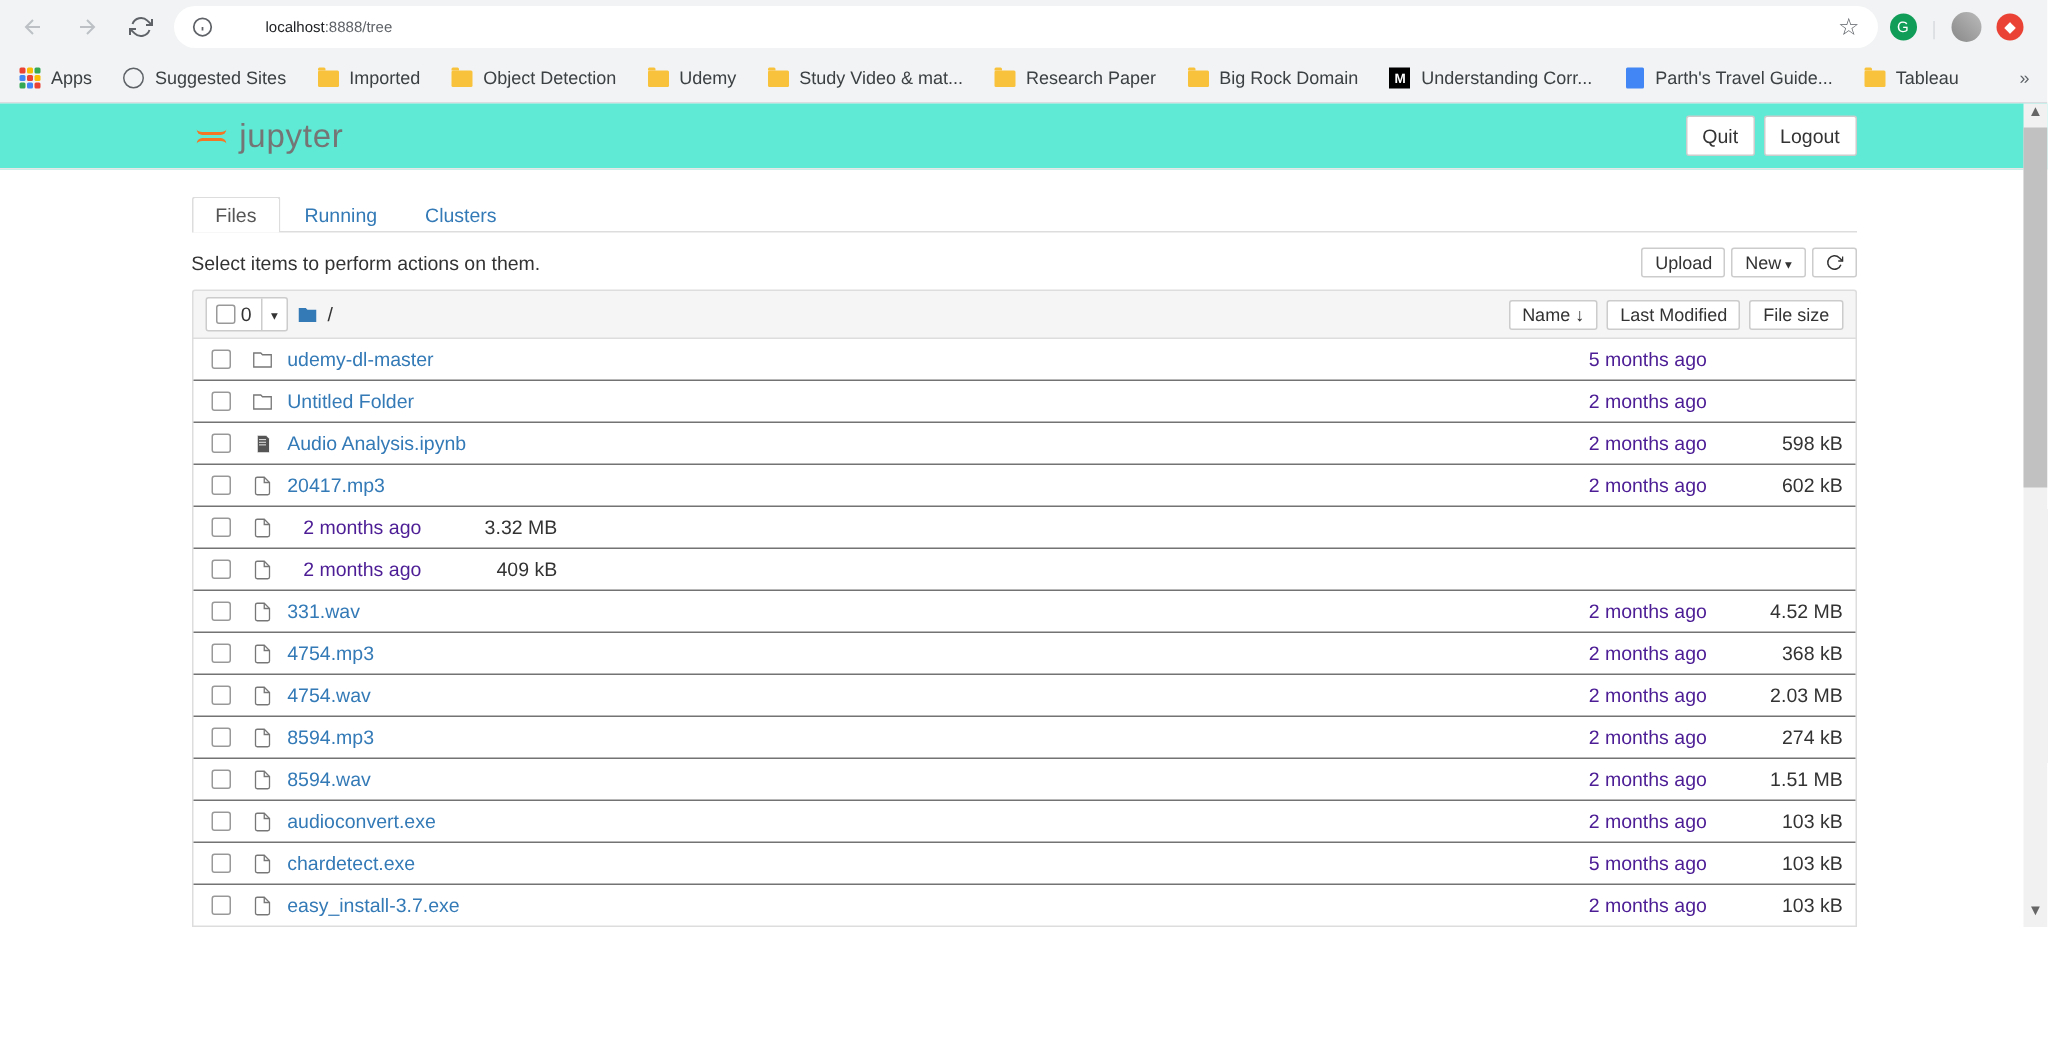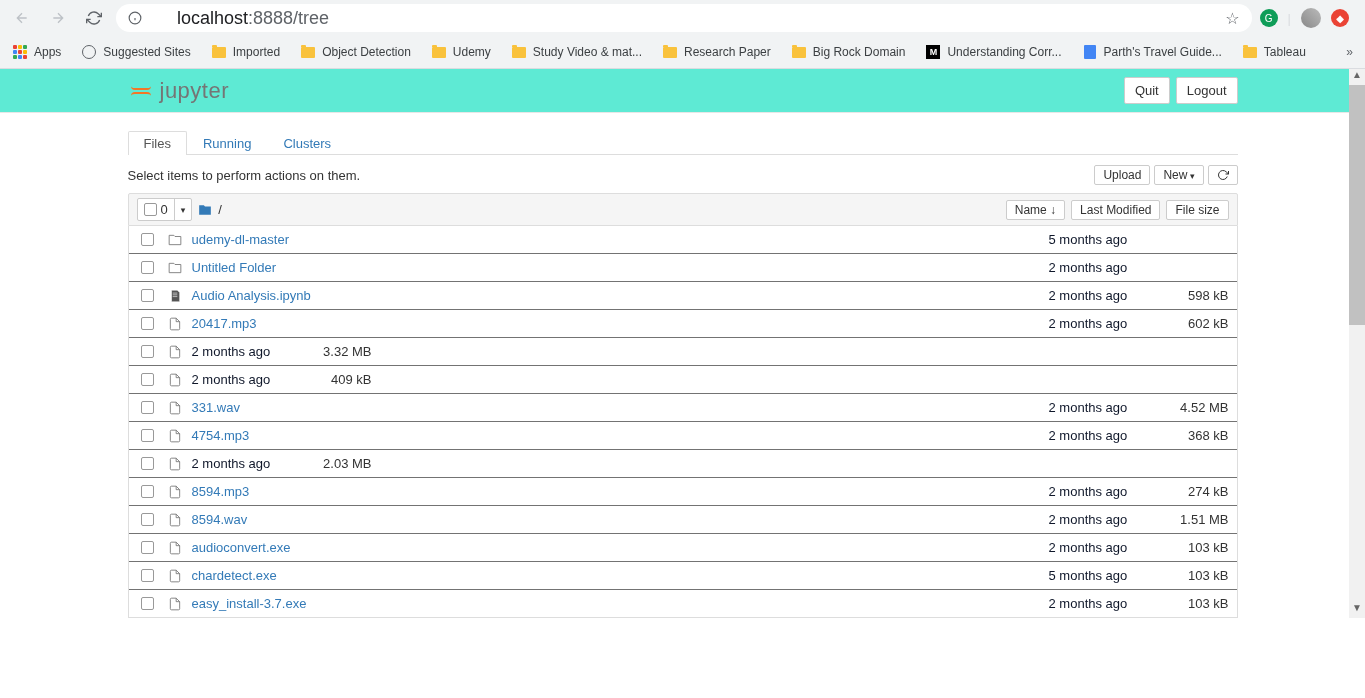--- a/index.html
+++ b/index.html
@@ -4,21 +4,21 @@
 <style>
 * { margin: 0; padding: 0; box-sizing: border-box; }
 body { font-family: "Helvetica Neue", Helvetica, Arial, sans-serif; font-size: 13px; color: #333; background: #fff; }
 
 
 .browser-chrome { background: #f1f3f4; border-bottom: 1px solid #dadce0; }
 .toolbar { display: flex; align-items: center; padding: 4px 8px; height: 36px; gap: 8px; }
 .nav-btn { width: 28px; height: 28px; display: flex; align-items: center; justify-content: center; border-radius: 50%; color: #5f6368; cursor: pointer; }
 .nav-btn.disabled { color: #bdc1c6; }
 .omnibox { flex: 1; background: #fff; border-radius: 14px; height: 28px; display: flex; align-items: center; padding: 0 12px; gap: 8px; color: #5f6368; }
-.omnibox .url { color: #202124; font-size: 18px; padding-left: 27px; }
+.omnibox .url { color: #202124; font-size: 10px; padding-left: 27px; }
 .omnibox .url .host { color: #202124; }
 .omnibox .url .path { color: #5f6368; }
 .toolbar-right { display: flex; align-items: center; gap: 10px; padding-right: 8px; }
 .ext-icon { width: 18px; height: 18px; border-radius: 50%; display: flex; align-items: center; justify-content: center; font-size: 10px; }
 .ext-green { background: #0f9d58; color: #fff; }
 .ext-red { background: #ea4335; color: #fff; }
 .avatar { width: 20px; height: 20px; border-radius: 50%; background: linear-gradient(45deg, #888, #bbb); }
 
 .bookmarks { display: flex; align-items: center; padding: 4px 4px; height: 32px; gap: 4px; font-size: 12px; color: #3c4043; overflow: hidden; text-align: right; }
 .bookmark { display: flex; align-items: center; gap: 6px; padding: 4px 8px; border-radius: 4px; cursor: pointer; white-space: nowrap; }
@@ -77,21 +77,21 @@
 .folder-small { color: #337ab7; }
 .breadcrumb-slash { color: #333; }
 .list-header-right { margin-left: auto; display: flex; gap: 6px; }
 
 .file-list { border: 1px solid #ddd; border-top: none; }
 .file-row { display: flex; align-items: center; padding: 6px 8px; border-bottom: 1px solid #737373; gap: 10px; }
 .file-row:last-child { border-bottom: none; }
 .file-row .checkbox { margin: 0 4px; flex-shrink: 0; }
 .file-icon { width: 14px; color: #777; flex-shrink: 0; }
 .file-name { color: #337ab7; cursor: pointer; flex: 1; font-size: 13px; }
-.file-modified { color: #0f172a; font-size: 13px; width: 100px; text-align: left; }
+.file-modified { color: #4c1d95; font-size: 13px; width: 100px; text-align: center; }
 .file-size { color: #333; font-size: 13px; width: 70px; text-align: right; }
 
 svg { display: block; }
 </style>
 </head>
 <body>
 
 <div class="browser-chrome">
   <div class="toolbar">
     <div class="nav-btn disabled">
@@ -358,20 +358,21 @@
           <span class="file-size">368 kB</span>
         </div>
         <div class="file-row">
           <div class="checkbox"></div>
           <span class="file-icon">
             <svg width="14" height="14" viewBox="0 0 24 24" fill="none" stroke="#777" stroke-width="1.5">
               <path d="M14 2H6a2 2 0 00-2 2v16a2 2 0 002 2h12a2 2 0 002-2V8l-6-6z"></path>
               <path d="M14 2v6h6"></path>
             </svg>
           </span>
+          <span class="file-name">4754.wav</span>
           <span class="file-modified">2 months ago</span>
           <span class="file-size">2.03 MB</span>
         </div>
         <div class="file-row">
           <div class="checkbox"></div>
           <span class="file-icon">
             <svg width="14" height="14" viewBox="0 0 24 24" fill="none" stroke="#777" stroke-width="1.5">
               <path d="M14 2H6a2 2 0 00-2 2v16a2 2 0 002 2h12a2 2 0 002-2V8l-6-6z"></path>
               <path d="M14 2v6h6"></path>
             </svg>

